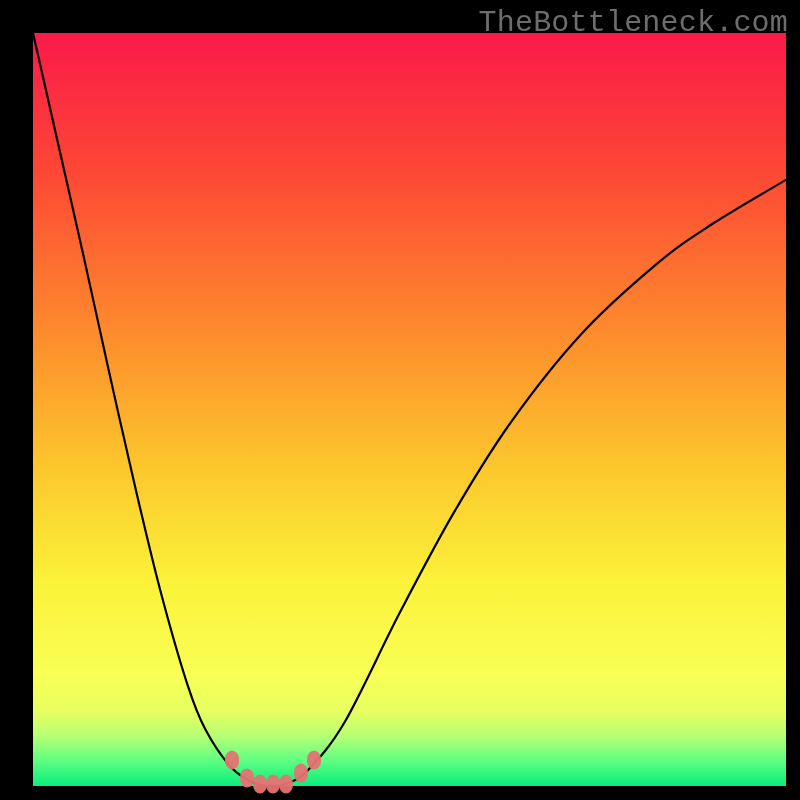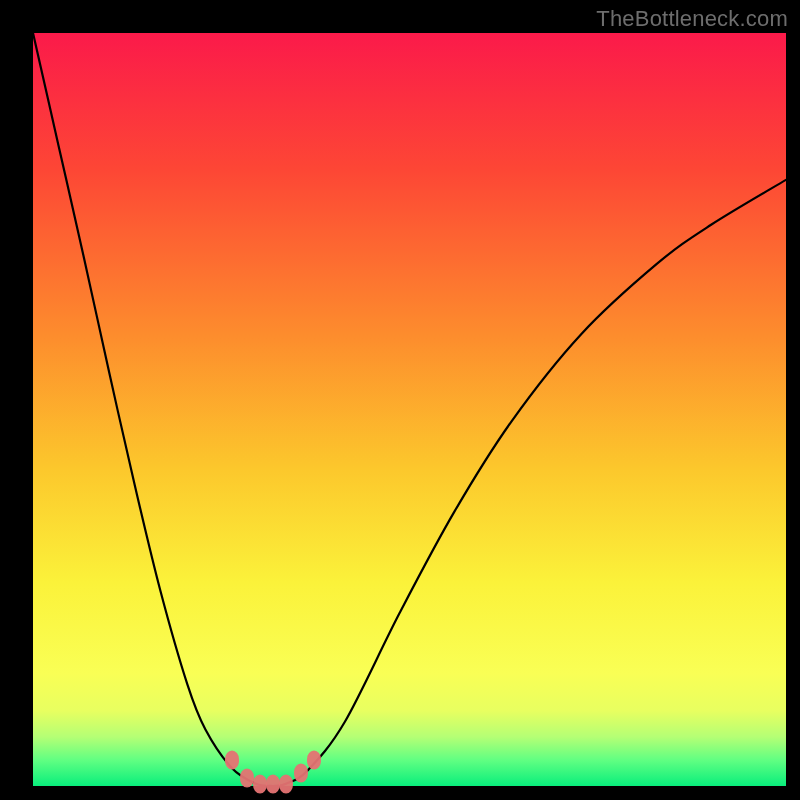--- a/index.html
+++ b/index.html
@@ -8,22 +8,22 @@
     position: relative;
     width: 800px;
     height: 800px;
     background: #000;
   }
   .watermark {
     position: absolute;
     top: 6px;
     right: 12px;
     color: #6d6d6d;
-    font-family: Liberation Sans, sans-serif;
-    font-size: 22px;
+    font-family: Liberation Mono, monospace;
+    font-size: 30px;
     font-weight: 400;
     letter-spacing: 0.2px;
     user-select: none;
   }
   .plot-area {
     position: absolute;
     left: 33px;
     top: 33px;
     width: 753px;
     height: 753px;

